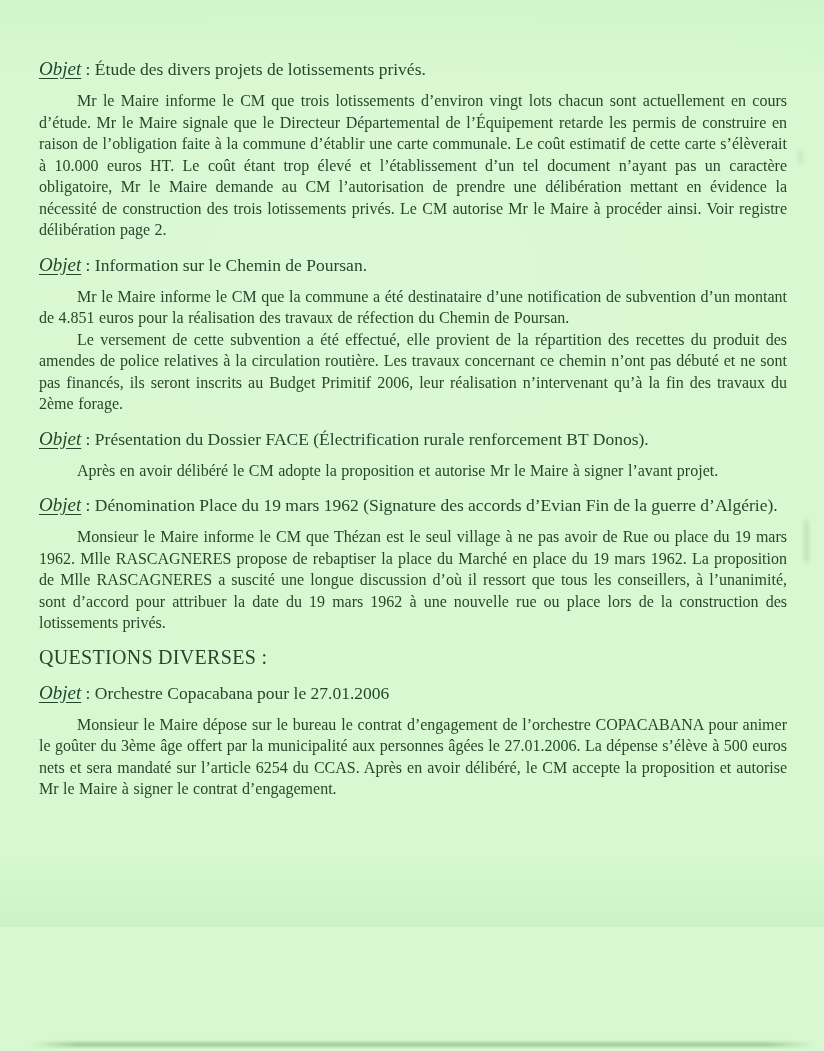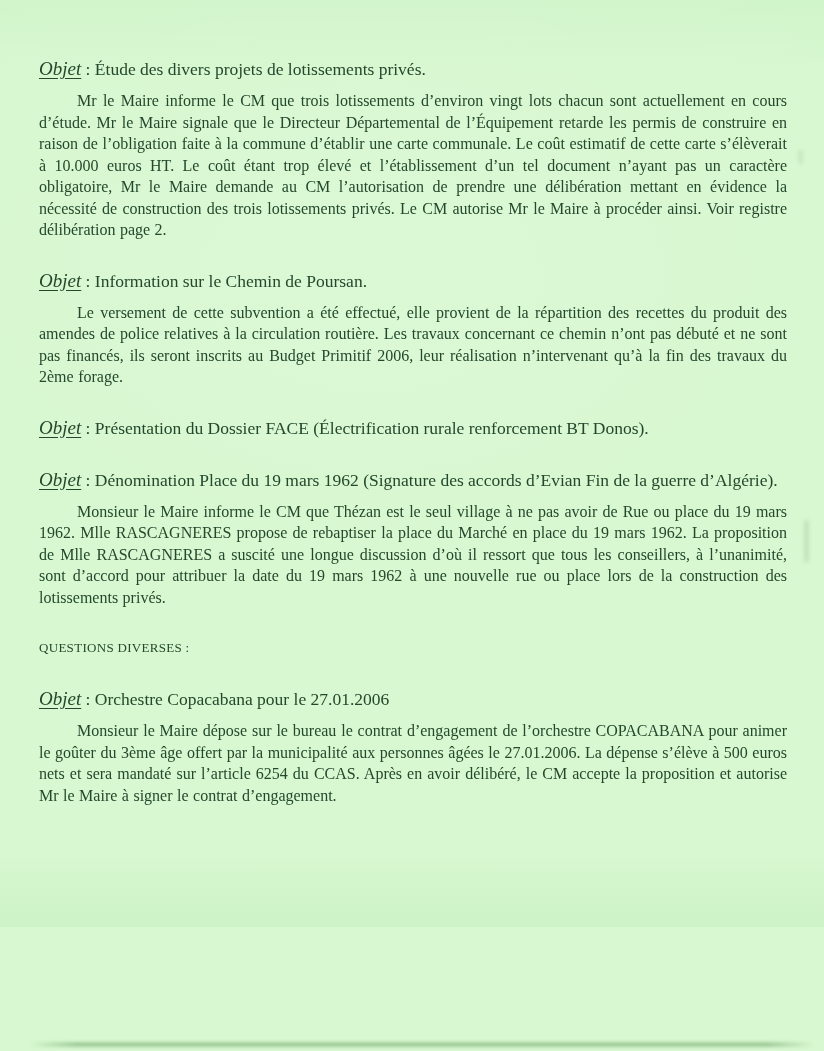--- a/index.html
+++ b/index.html
@@ -21,38 +21,38 @@
   .page {
     position: relative;
     width: 824px;
     height: 927px;
     padding: 57px 37px 0 39px;
     color: var(--ink);
     background:
       radial-gradient(ellipse 900px 600px at 45% 30%, rgba(255,255,255,0.10), rgba(255,255,255,0) 70%),
       linear-gradient(180deg, rgba(190,235,185,0.25) 0%, rgba(255,255,255,0.0) 8%, rgba(255,255,255,0.0) 92%, rgba(185,230,180,0.30) 100%);
   }
-  .section { margin-top: 28px; }
+  .section { margin-top: 12px; }
   .section:first-child { margin-top: 0; }
   .heading {
     margin: 0 0 9px 0;
     font-size: 17.5px;
     line-height: 23px;
     font-weight: normal;
     text-align: justify;
     color: var(--ink);
   }
   .objet-label {
     font-style: italic;
     font-size: 19px;
     text-decoration: underline;
     text-underline-offset: 3px;
   }
   .heading.plain {
-    font-size: 13px;
+    font-size: 20px;
     letter-spacing: 0.3px;
   }
   .para {
     margin: 0;
     text-indent: 38px;
     text-align: justify;
     font-size: 16px;
     line-height: 21.5px;
     color: var(--ink);
     word-spacing: 0.5px;
@@ -97,24 +97,26 @@
 <body>
 
 <main class="page">
   <div class="sections">
       <section class="section">
     <h2 class="heading"><span class="objet-label">Objet</span><span class="separator"> : </span><span class="heading-title">Étude des divers projets de lotissements privés.</span></h2>
   <p class="para">Mr le Maire informe le CM que trois lotissements d’environ vingt lots chacun sont actuellement en cours d’étude. Mr le Maire signale que le Directeur Départemental de l’Équipement retarde les permis de construire en raison de l’obligation faite à la commune d’établir une carte communale. Le coût estimatif de cette carte s’élèverait à 10.000 euros HT. Le coût étant trop élevé et l’établissement d’un tel document n’ayant pas un caractère obligatoire, Mr le Maire demande au CM l’autorisation de prendre une délibération mettant en évidence la nécessité de construction des trois lotissements privés. Le CM autorise Mr le Maire à procéder ainsi. Voir registre délibération page 2.</p>
       </section>
       <section class="section">
     <h2 class="heading"><span class="objet-label">Objet</span><span class="separator"> : </span><span class="heading-title">Information sur le Chemin de Poursan.</span></h2>
+  <p class="para">Mr le Maire informe le CM que la commune a été destinataire d’une notification de subvention d’un montant de 4.851 euros pour la réalisation des travaux de réfection du Chemin de Poursan.</p>
         <p class="para">Le versement de cette subvention a été effectué, elle provient de la répartition des recettes du produit des amendes de police relatives à la circulation routière. Les travaux concernant ce chemin n’ont pas débuté et ne sont pas financés, ils seront inscrits au Budget Primitif 2006, leur réalisation n’intervenant qu’à la fin des travaux du 2ème forage.</p>
       </section>
       <section class="section">
     <h2 class="heading"><span class="objet-label">Objet</span><span class="separator"> : </span><span class="heading-title">Présentation du Dossier FACE (Électrification rurale renforcement BT Donos).</span></h2>
+        <p class="para">Après en avoir délibéré le CM adopte la proposition et autorise Mr le Maire à signer l’avant projet.</p>
       </section>
       <section class="section">
     <h2 class="heading"><span class="objet-label">Objet</span><span class="separator"> : </span><span class="heading-title">Dénomination  Place du 19 mars 1962 (Signature des accords d’Evian Fin de la guerre d’Algérie).</span></h2>
   <p class="para">Monsieur le Maire informe le CM que Thézan est le seul village à ne pas avoir de Rue ou place du 19 mars 1962. Mlle RASCAGNERES propose de rebaptiser la place du Marché en place du 19 mars 1962. La proposition de Mlle RASCAGNERES a suscité une longue discussion d’où il ressort que tous les conseillers, à l’unanimité, sont d’accord pour attribuer la date du 19 mars 1962 à une nouvelle rue ou place lors de la construction des lotissements privés.</p>
       </section>
       <section class="section">
     <h2 class="heading plain"><span class="heading-title">QUESTIONS DIVERSES :</span></h2>
   </section>
       <section class="section">
     <h2 class="heading"><span class="objet-label">Objet</span><span class="separator"> : </span><span class="heading-title">Orchestre Copacabana pour le 27.01.2006</span></h2>

